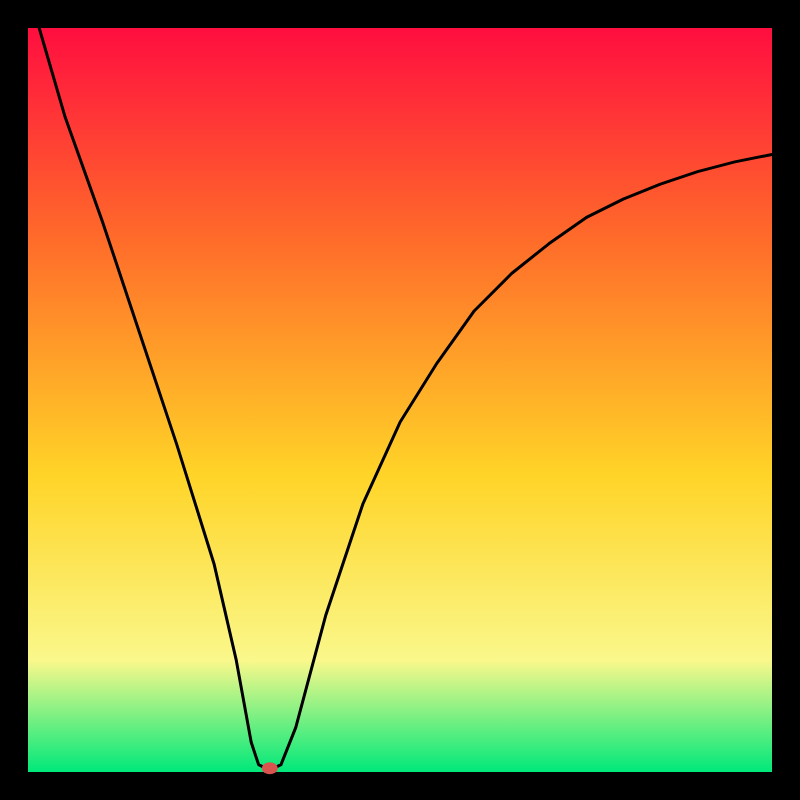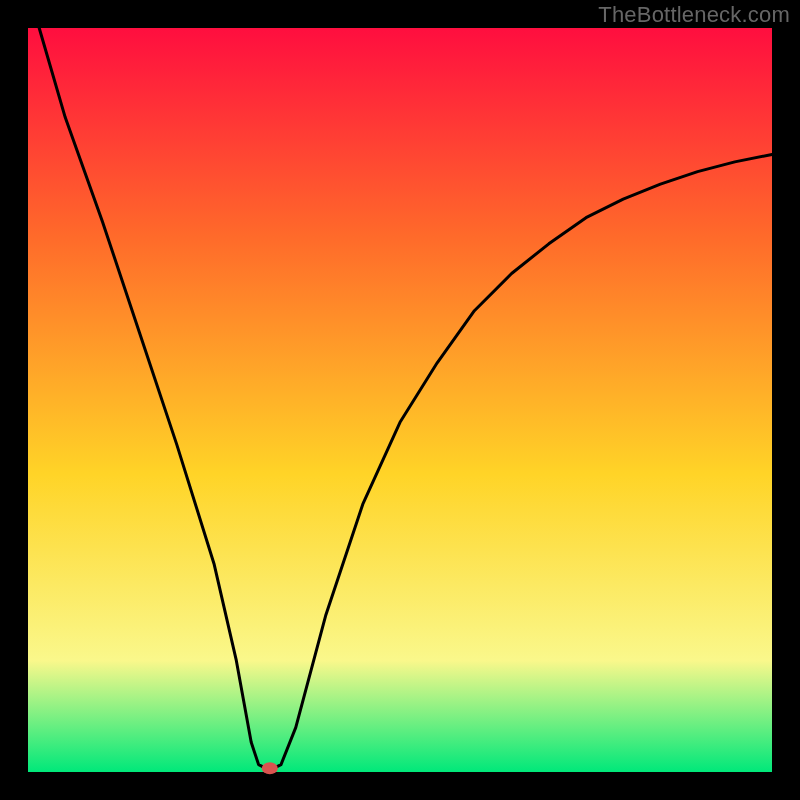--- a/index.html
+++ b/index.html
@@ -26,21 +26,20 @@
     letter-spacing: 0.2px;
   }
   svg {
     display: block;
   }
 </style>
 </head>
 <body>
 
 <div class="container">
-  <div class="watermark">TheBottleneck.com</div>
 
   <svg id="chart-svg" width="800" height="800" viewBox="0 0 800 800">
     <defs>
       <linearGradient id="bg-grad" x1="0" y1="0" x2="0" y2="1">
         <stop id="g0" offset="0%" stop-color="#ff0e3f"></stop>
         <stop id="g1" offset="28%" stop-color="#ff6a2a"></stop>
         <stop id="g2" offset="60%" stop-color="#ffd427"></stop>
         <stop id="g3" offset="85%" stop-color="#faf88b"></stop>
         <stop id="g4" offset="100%" stop-color="#00e87a"></stop>
       </linearGradient>

